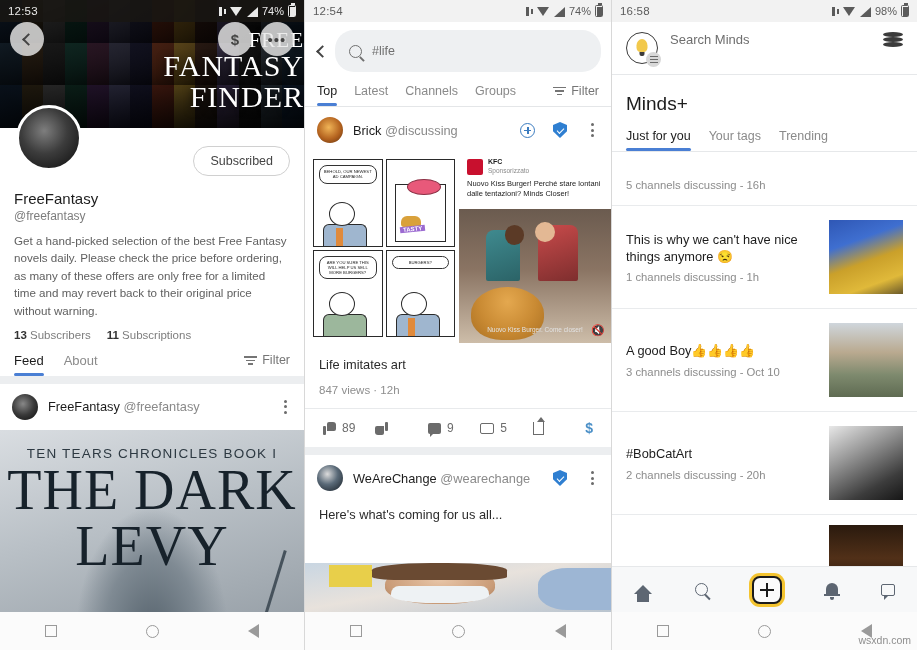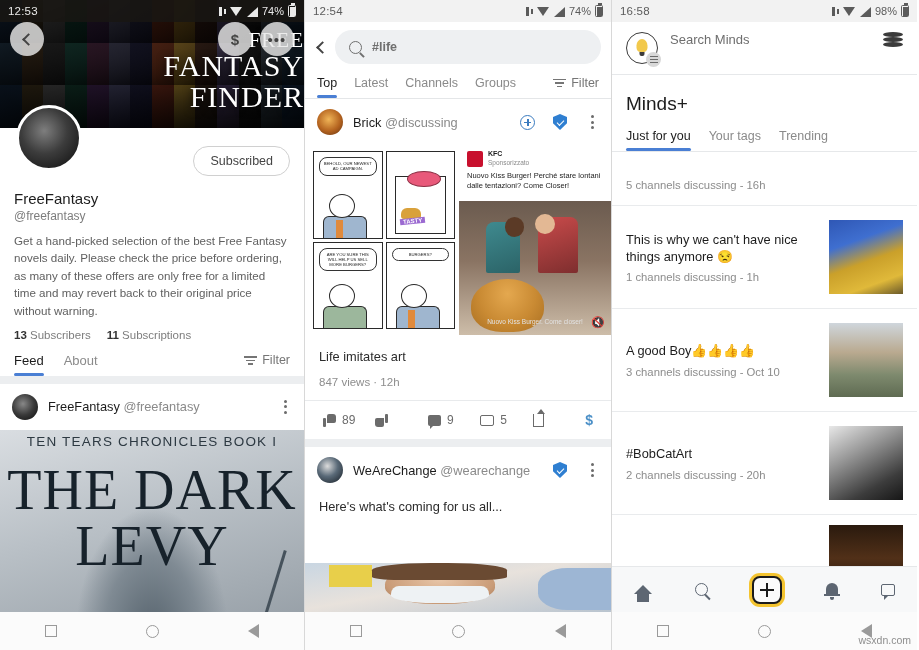--- a/index.html
+++ b/index.html
@@ -131,37 +131,37 @@
   .av-sm.wac { background: radial-gradient(circle at 40% 35%, #dcdcdc 0%, #5a6a78 45%, #141b22 100%); }
   .post-name { font-size: 12.8px; color: #1c1c1c; }
   .post-name .handle { color: #8a8a8a; }
   .kebab { margin-left: auto; color:#6b6b6b; font-size: 15px; letter-spacing:0; line-height:.5; width:14px; text-align:center;}
   .kebab span{display:block;width:3px;height:3px;background:#6b6b6b;border-radius:50%;margin:2.5px auto;}
   .darklevy {
     position: relative; height: 230px;
     background: linear-gradient(165deg, #d9dde1 0%, #b9c0c6 40%, #8e979f 100%);
     overflow: hidden;
   }
-  .dl-t1 { position:absolute; top:4px; left:0; right:0; text-align:center; font-family:"Liberation Sans",sans-serif;
+  .dl-t1 { position:absolute; top:16px; left:0; right:0; text-align:center; font-family:"Liberation Sans",sans-serif;
            font-size:13.5px; letter-spacing:1.2px; color:#2d3942; }
   .dl-t2 { position:absolute; top:32px; left:0; right:0; text-align:center; font-family:"Liberation Serif",serif;
            font-size:56px; letter-spacing:1px; color:#17222b; line-height:1; }
   .dl-t3 { position:absolute; top:88px; left:0; right:0; text-align:center; font-family:"Liberation Serif",serif;
            font-size:56px; letter-spacing:1px; color:#17222b; line-height:1; }
   .dl-fig { position:absolute; bottom:-10px; left:50%; transform:translateX(-50%);
             width:150px; height:160px;
             background: radial-gradient(ellipse at 50% 80%, #55626c 0%, #7f8a93 45%, rgba(160,170,178,0) 72%); }
   .dl-spear { position:absolute; right:34px; top:118px; width:3px; height:115px; background:#46525c; transform:rotate(17deg);}
 
   
   .searchbar-row { display:flex; align-items:center; gap:8px; padding: 8px 10px; background:#fff;}
   .sb-back { color:#5a5a5a; display:flex; align-items:center; }
   .search-pill {
     flex:1; display:flex; align-items:center; gap:10px;
-    background:#eef0f2; border-radius: 19px; height: 34px; padding: 0 14px; font-weight: bold;
+    background:#eef0f2; border-radius: 19px; height: 42px; padding: 0 14px;
   }
   .search-pill .qtext { font-size:12.5px; color:#6f6f6f; }
   .mag { width:13px;height:13px;border:1.8px solid #6f6f6f;border-radius:50%;position:relative;display:inline-block;flex:0 0 auto;}
   .mag:after{content:"";position:absolute;right:-4px;bottom:-3px;width:6px;height:1.8px;background:#6f6f6f;transform:rotate(45deg);}
   .tabrow2 { display:flex; align-items:center; gap:17px; padding: 4px 12px 0 12px; border-bottom:1px solid #e4e6e8;}
   .tabrow2 .tab { font-size:12.5px; }
   .media-row { display:flex; height: 190px; background:#fff; }
   .comic { flex: 0 0 154px; padding: 6px 4px 6px 8px; }
   .comic-grid { width:100%; height:100%; display:grid; grid-template-columns:1fr 1fr; grid-template-rows:1fr 1fr; gap:3px; }
   .comic-cell { border:1.6px solid #2a2a2a; background:#fff; position:relative; overflow:hidden; }
@@ -493,21 +493,21 @@
               <div class="guy-tie"></div>
               <div class="guy-head"></div>
           </div>
         </div>
       </div>
       <div class="kfcad">
         <div class="kfc-head">
           <div class="kfc-logo"></div>
           <div class="kfc-name">KFC</div>
           <div class="kfc-spon">Sponsorizzato</div>
-          <div class="kfc-copy">Nuovo Kiss Burger! Perché stare lontani dalle tentazioni? Come Closer!</div>
+          <div class="kfc-copy">Nuovo Kiss Burger! Perché stare lontani dalle tentazioni? Minds Closer!</div>
         </div>
         <div class="kfc-img">
           <div class="kfc-p1"></div>
             <div class="kfc-p2"></div>
           <div class="kfc-face1"></div>
             <div class="kfc-face2"></div>
           <div class="kfc-burger"></div>
           <div class="kfc-cap">Nuovo Kiss Burger. Come closer!</div>
           <div class="kfc-mute">🔇</div>
         </div>

